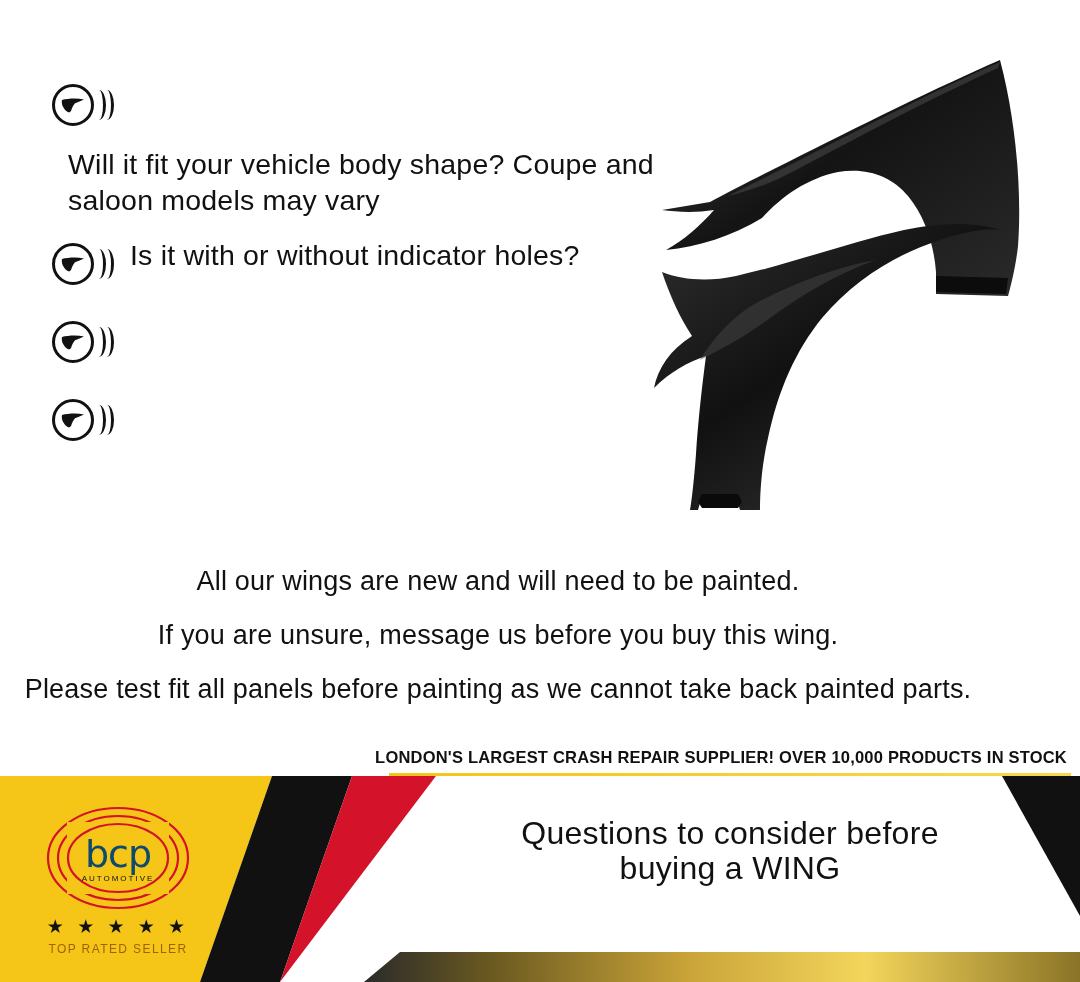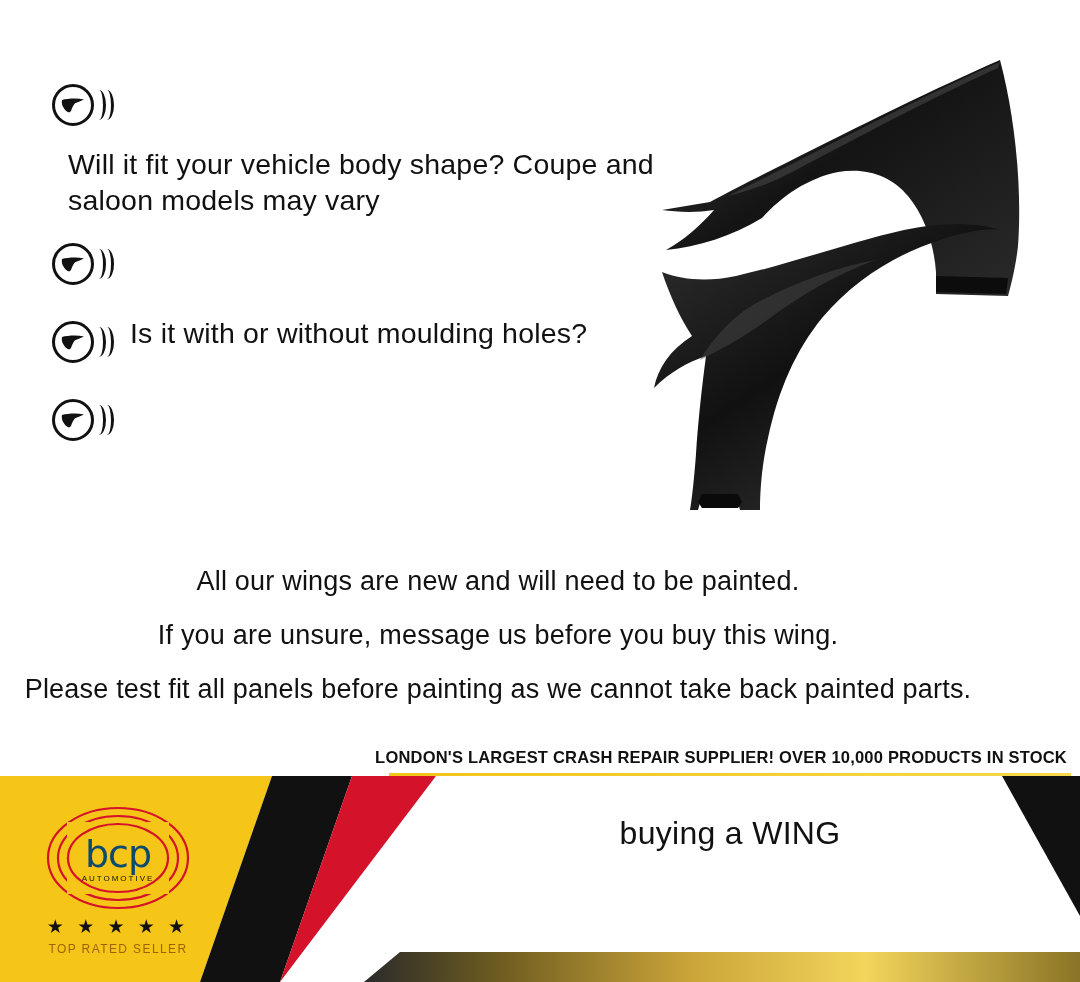--- a/index.html
+++ b/index.html
@@ -192,32 +192,32 @@
 
     <div class="qrow">
       <div class="badge">
         <div class="circle"></div>
         <svg class="wingglyph" viewBox="0 0 24 15">
           <path d="M1 2 C7 0.5 16 0 23 1.5 C20 3 17 4.2 14 5.2 C12.5 7 11 9.5 10.2 12.5 C9.6 14 8.6 14.6 7.2 14.2 C5 13.4 3 11 1.6 8 C0.8 6 0.6 3.6 1 2 Z" fill="#111"></path>
         </svg>
         <div class="arc arc1"></div>
         <div class="arc arc2"></div>
       </div>
+      <div class="qtext">Is it with or without indicator holes?</div>
     </div>
 
     <div class="qrow">
       <div class="badge">
         <div class="circle"></div>
         <svg class="wingglyph" viewBox="0 0 24 15">
           <path d="M1 2 C7 0.5 16 0 23 1.5 C20 3 17 4.2 14 5.2 C12.5 7 11 9.5 10.2 12.5 C9.6 14 8.6 14.6 7.2 14.2 C5 13.4 3 11 1.6 8 C0.8 6 0.6 3.6 1 2 Z" fill="#111"></path>
         </svg>
         <div class="arc arc1"></div>
         <div class="arc arc2"></div>
       </div>
-      <div class="qtext">Is it with or without moulding holes?</div>
     </div>
 
     <div class="qrow">
       <div class="badge">
         <div class="circle"></div>
         <svg class="wingglyph" viewBox="0 0 24 15">
           <path d="M1 2 C7 0.5 16 0 23 1.5 C20 3 17 4.2 14 5.2 C12.5 7 11 9.5 10.2 12.5 C9.6 14 8.6 14.6 7.2 14.2 C5 13.4 3 11 1.6 8 C0.8 6 0.6 3.6 1 2 Z" fill="#111"></path>
         </svg>
         <div class="arc arc1"></div>
         <div class="arc arc2"></div>
@@ -298,20 +298,21 @@
       <path d="M352 0 L436 0 L364 206 L280 206 Z" fill="#d4122a"></path>
 
       <path d="M436 0 L1080 0 L1080 176 L400 176 L364 206 L280 206 Z" fill="#ffffff"></path>
 
       <path d="M1002 0 L1080 0 L1080 140 Z" fill="#111"></path>
 
       <path d="M400 176 L1080 176 L1080 206 L364 206 Z" fill="url(#goldbar)"></path>
     </svg>
 
     <div class="bottom-title">
+      <div>Questions to consider before</div>
       <div>buying a WING</div>
     </div>
 
     <div class="logo">
       <div class="logo-badge">
         <svg width="150" height="105" viewBox="0 0 150 105">
           <ellipse cx="75" cy="52" rx="70" ry="50" fill="none" stroke="#d4122a" stroke-width="2.2"></ellipse>
           <ellipse cx="75" cy="52" rx="60" ry="42" fill="none" stroke="#d4122a" stroke-width="2.2"></ellipse>
           <ellipse cx="75" cy="52" rx="50" ry="34" fill="none" stroke="#d4122a" stroke-width="2.2"></ellipse>
           <rect x="24" y="16" width="102" height="72" fill="#f5c518"></rect>

